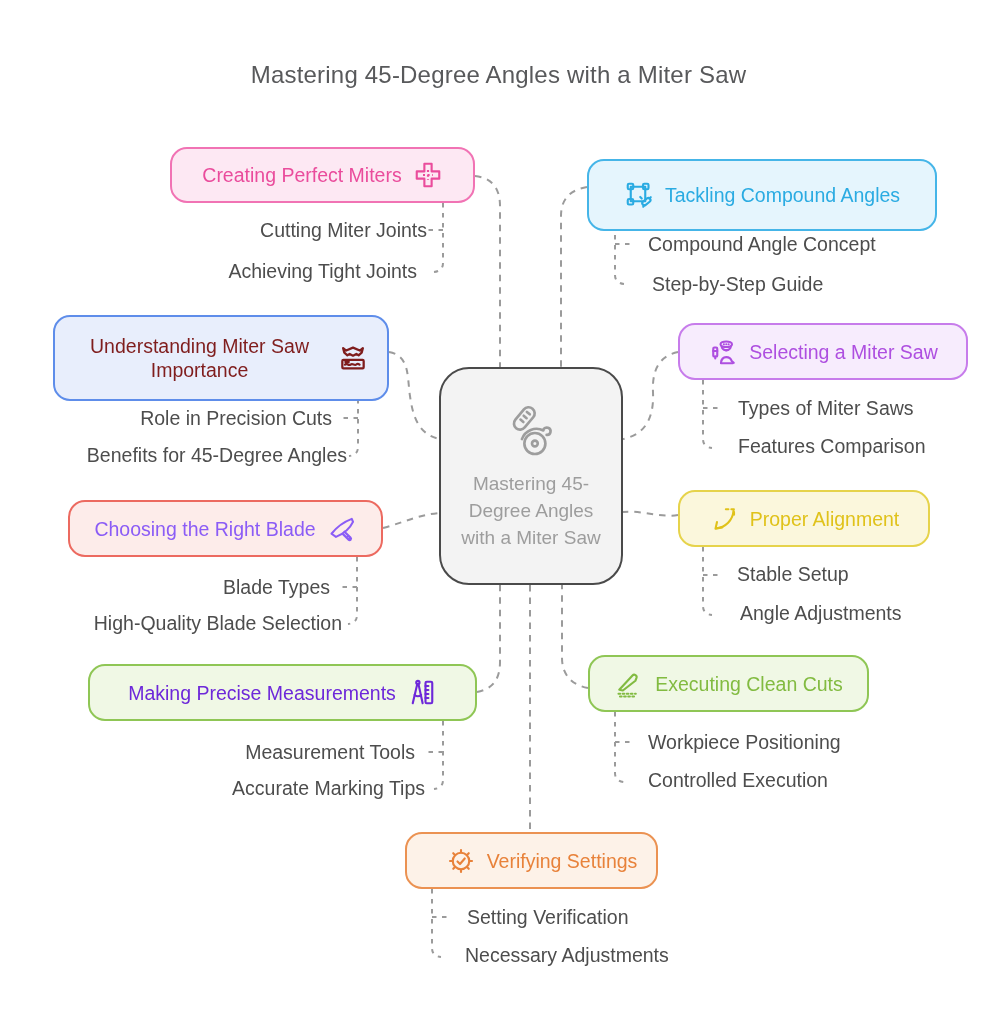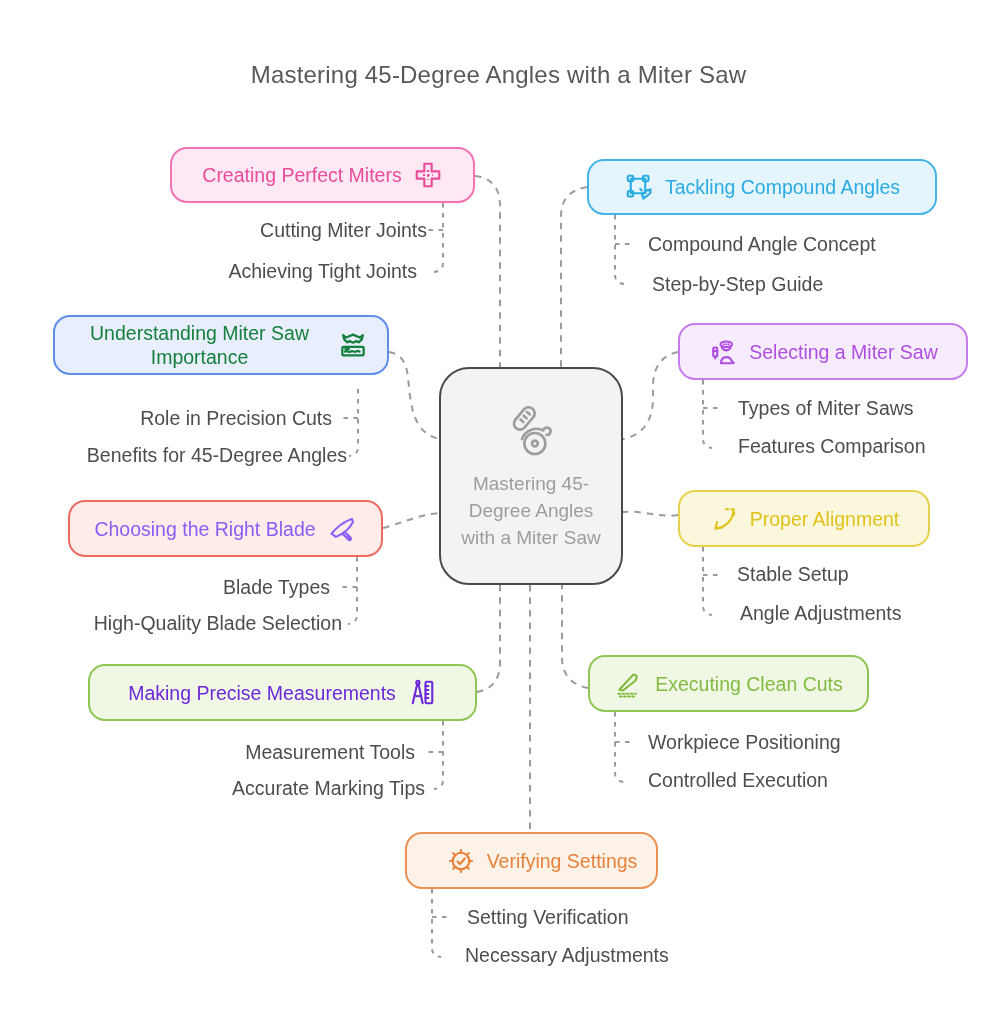--- a/index.html
+++ b/index.html
@@ -8,22 +8,22 @@
   .title{position:absolute;top:61px;left:0;width:100%;text-align:center;
          font-size:24px;color:#58595b;letter-spacing:.2px;}
   svg.wires{position:absolute;left:0;top:0;pointer-events:none;}
   .node{position:absolute;display:flex;align-items:center;justify-content:center;gap:11px;
         border:2px solid;border-radius:17px;font-size:19.5px;box-sizing:border-box;
         padding:0 12px;text-align:center;line-height:24px;}
   .node .ic{display:flex;flex:0 0 auto;}
   .sub{position:absolute;font-size:19.5px;color:#4d4d4d;white-space:nowrap;line-height:26px;}
   
   .b-pink  {left:170px;top:147px;width:305px;height:56px;color:#ea4c9c;border-color:#f173b4;background:#fde8f3;}
-  .b-cyan  {left:587px;top:159px;width:350px;height:56px;color:#2aabe2;border-color:#45b5e8;background:#e5f5fd;}
-  .b-blue  {left:53px; top:315px;width:336px;height:60px;color:#15803d;border-color:#5e8dea;background:#e8eefc;}
+  .b-cyan  {left:587px;top:159px;width:350px;height:72px;color:#2aabe2;border-color:#45b5e8;background:#e5f5fd;}
+  .b-blue  {left:53px; top:315px;width:336px;height:86px;color:#7f1d1d;border-color:#5e8dea;background:#e8eefc;}
   .b-purple{left:678px;top:323px;width:290px;height:57px;color:#ae4fe0;border-color:#c77ceb;background:#f7ecfd;}
   .b-red   {left:68px; top:500px;width:315px;height:57px;color:#8b5cf6;border-color:#ec6a60;background:#fdecea;}
   .b-yellow{left:678px;top:490px;width:252px;height:57px;color:#e0c21a;border-color:#e6d34b;background:#fbf7dc;}
   .b-greenl{left:88px; top:664px;width:389px;height:57px;color:#6d28d9;border-color:#8fc655;background:#f0f8e5;}
   .b-greenr{left:588px;top:655px;width:281px;height:57px;color:#82bb41;border-color:#8fc655;background:#f0f8e5;}
   .b-orange{left:405px;top:832px;width:253px;height:57px;color:#e8823a;border-color:#eb9252;background:#fdf2e8;padding-left:32px;}
   .b-blue .lbl{max-width:252px;}
   .center-node{position:absolute;left:439px;top:367px;width:184px;height:218px;box-sizing:border-box;
         border:2.5px solid #4a4a4a;border-radius:30px;background:#f3f3f3;
         display:flex;flex-direction:column;align-items:center;justify-content:center;gap:6px;}

